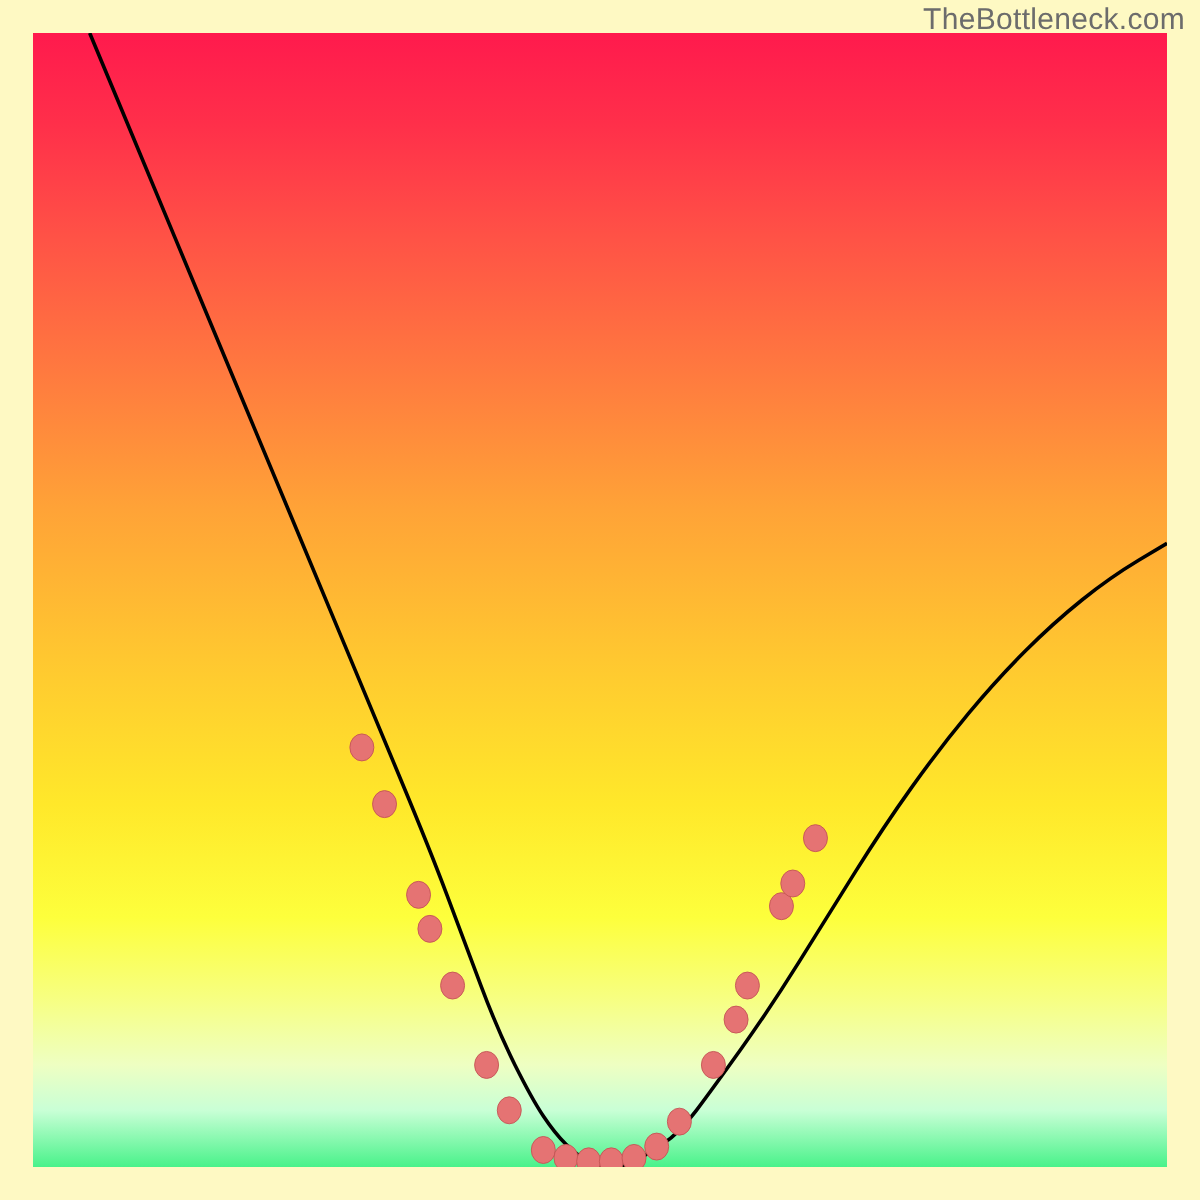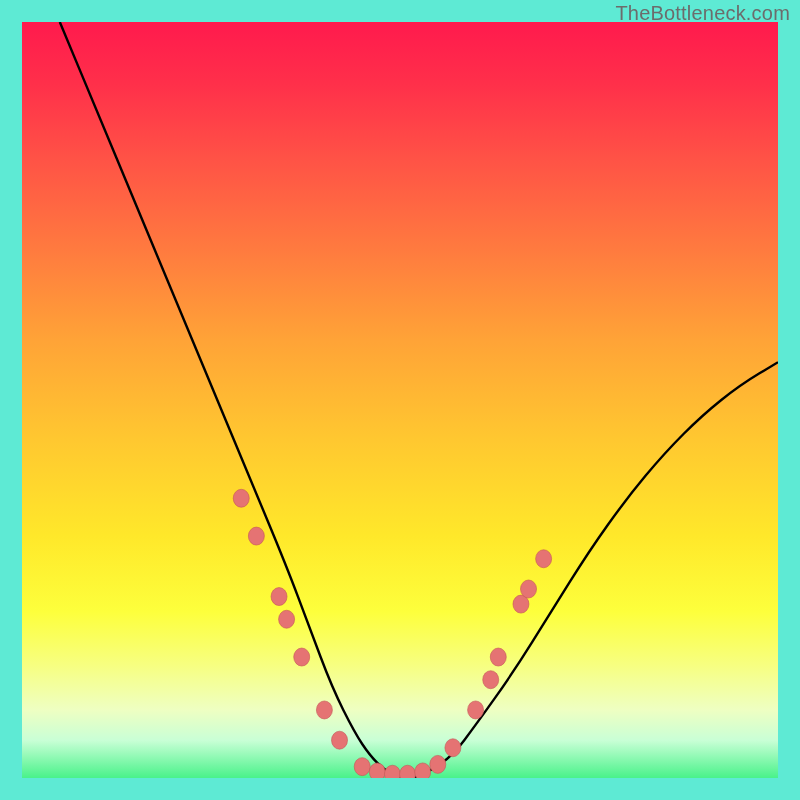--- a/index.html
+++ b/index.html
@@ -10,21 +10,21 @@
     background: #000;
     overflow: hidden;
     font-family: Arial, Helvetica, sans-serif;
   }
   .frame {
     position: absolute;
     left: 0;
     top: 0;
     width: 800px;
     height: 800px;
-    background: #5eead4;
+    background: #fef9c3;
   }
   .plot-area {
     position: absolute;
     left: 22px;
     top: 22px;
     width: 756px;
     height: 756px;
     overflow: hidden;
   }
   .gradient {

